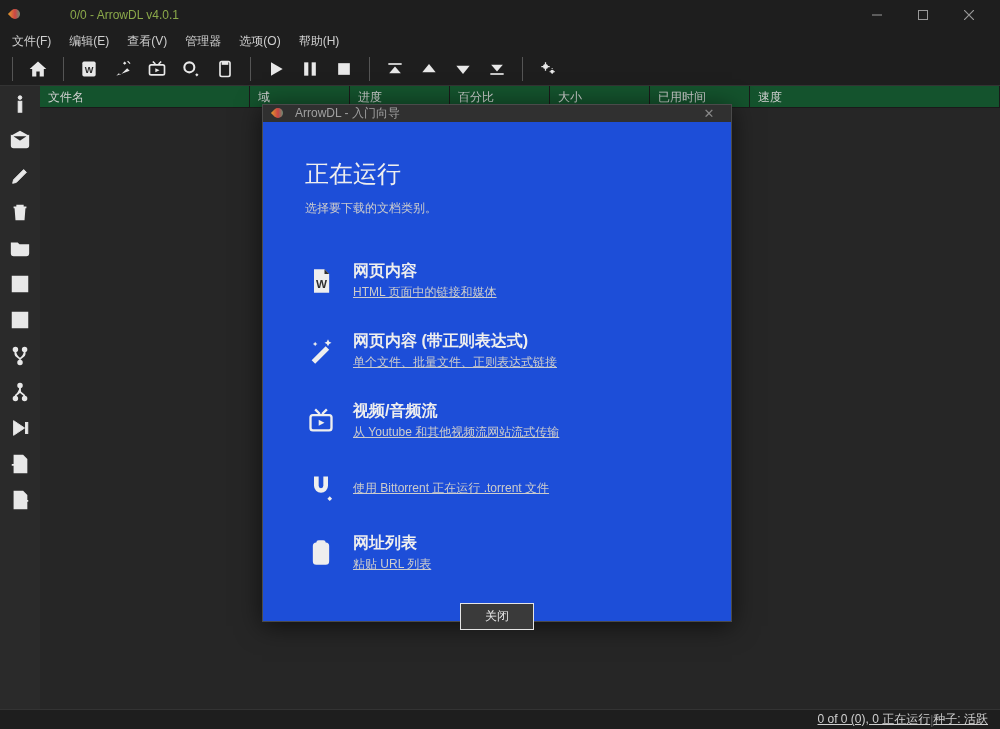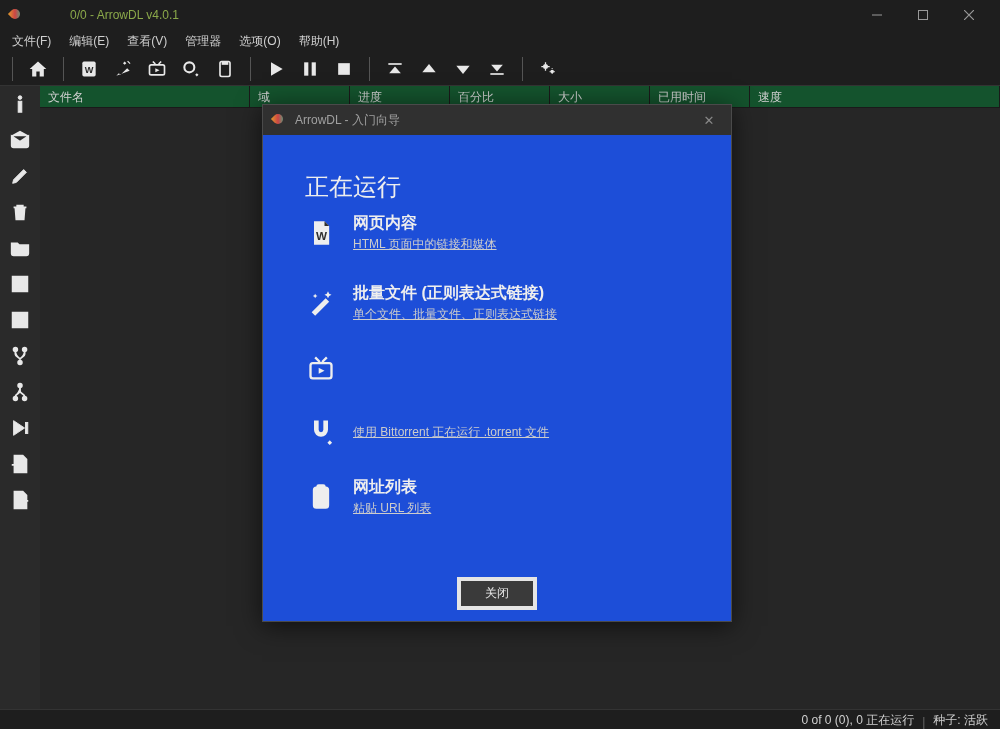--- a/index.html
+++ b/index.html
@@ -96,26 +96,26 @@
 }
 
 
 .statusbar {
   position: absolute;
   left: 0; right: 0; bottom: 0;
   height: 20px;
   background: #1e1e1e;
   border-top: 1px solid #333;
   display: flex;
-  align-items: flex-end;
+  align-items: center;
   justify-content: flex-end;
   padding: 0 12px;
   color: #d0d0d0;
   font-size: 12px;
-  gap: 8px;
+  text-decoration: underline;
 }
 .statusbar .divider { color:#666; }
 
 
 .dialog {
   position: absolute;
   left: 262px; top: 96px;
   width: 470px; height: 518px;
   background: #1d4ed8;
   border: 1px solid #4a4a4a;
@@ -156,21 +156,21 @@
 .option-row .opt-text .opt-desc { font-size: 12px; color:#ccc; margin-top: 2px; text-decoration: underline; }
 
 .dialog-footer {
   height: 48px;
   display:flex; align-items:center; justify-content:center;
   padding-bottom: 8px;
 }
 .btn-close {
   padding: 4px 24px;
   background: #3a3a3a;
-  border: 4px solid #e5e5e5;
+  border: 1px solid #e5e5e5;
   color: #e8e8e8;
   font-size: 12px;
 }
 
 
 .arrow-logo { display:inline-block; width:16px; height:16px; position:relative; }
 .arrow-logo::before {
   content:""; position:absolute; left:2px; top:2px; width:10px; height:10px;
   background: linear-gradient(45deg,#e09b2b,#c44,#4a8); border-radius:50% 50% 50% 0;
   transform: rotate(45deg);
@@ -394,20 +394,21 @@
 </div>
 
 <div class="dialog">
   <div class="dialog-titlebar">
     <span class="arrow-logo dlg-icon"></span>
     <span class="dlg-title">ArrowDL - 入门向导</span>
     <span class="dlg-close">✕</span>
   </div>
   <div class="dialog-body">
     <div class="wizard-title">正在运行</div>
+    <div class="wizard-subtitle">选择要下载的文档类别。</div>
 
     <div class="option-row">
       <div class="opt-icon">
           <svg viewBox="0 0 24 24">
             <path d="M6 2h9l4 4v16H6z"></path>
             <path d="M15 2v4h4" fill="#303030"></path>
             <text x="12.5" y="18" font-size="10" text-anchor="middle" fill="#303030" font-weight="bold">W</text>
           </svg>
         </div>
       <div class="opt-text">
@@ -416,33 +417,37 @@
       </div>
     </div>
 
     <div class="option-row">
       <div class="opt-icon">
           <svg viewBox="0 0 24 24">
             <path d="M4 20l12-12 3 3L7 23zM18 2l1 2 2 1-2 1-1 2-1-2-2-1 2-1zM7 4l.7 1.3L9 6l-1.3.7L7 8l-.7-1.3L5 6l1.3-.7z"></path>
           </svg>
         </div>
       <div class="opt-text">
-        <div class="opt-title">批量文件 (正则表达式链接)</div>
+        <div class="opt-title">网页内容 (带正则表达式)</div>
         <div class="opt-desc">单个文件、批量文件、正则表达式链接</div>
       </div>
     </div>
 
     <div class="option-row">
       <div class="opt-icon">
           <svg viewBox="0 0 24 24">
             <rect x="3" y="7" width="18" height="13" rx="2" fill="none" stroke="#eee" stroke-width="2"></rect>
             <path d="M10 11l5 2.5-5 2.5z"></path>
             <path d="M7 2l4 4M17 2l-4 4" stroke="#eee" stroke-width="2" fill="none"></path>
           </svg>
         </div>
+      <div class="opt-text">
+        <div class="opt-title">视频/音频流</div>
+        <div class="opt-desc">从 Youtube 和其他视频流网站流式传输</div>
+      </div>
     </div>
 
     <div class="option-row">
       <div class="opt-icon">
           <svg viewBox="0 0 24 24">
             <path d="M6 3v8a6 6 0 0012 0V3h-4v8a2 2 0 11-4 0V3z"></path>
             <path d="M16 19l3 3M17.5 22l2-2 2 2-2 2z"></path>
           </svg>
         </div>
       <div class="opt-text">

